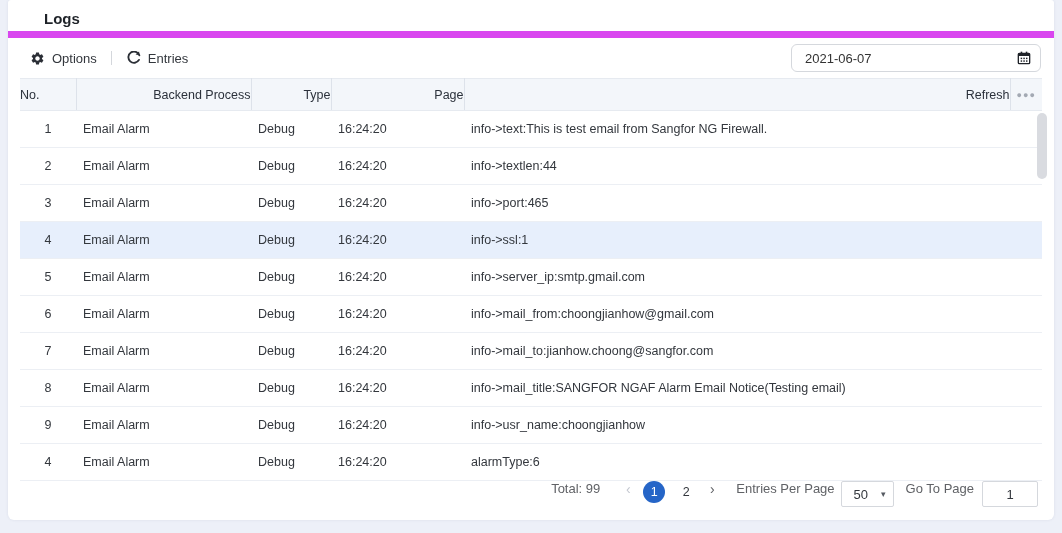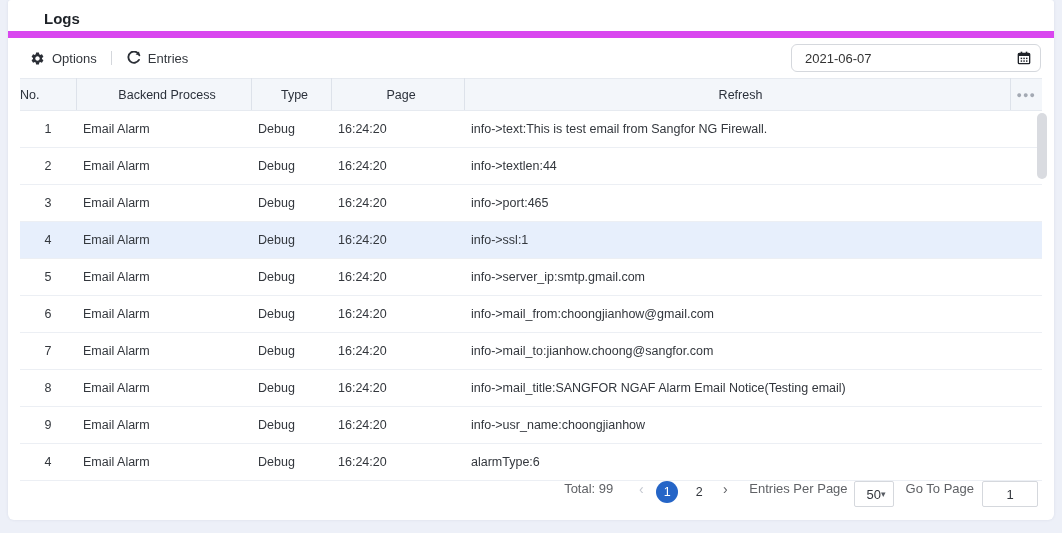--- a/index.html
+++ b/index.html
@@ -50,21 +50,21 @@
     background: transparent;
   }
   .date-box svg { display: block; cursor: pointer; }
   
   .log-table-wrap { margin: 0 12px; position: relative; }
   table { border-collapse: collapse; width: 1022px; table-layout: fixed; }
   thead th {
     background: #f3f6fa;
     height: 32px;
     font-size: 12.5px; font-weight: normal; color: #2b313b;
-    text-align: center; padding: 0 0 0 7px;
+    text-align: right; padding: 0 0 0 7px;
     border-right: 1px solid #dde2ea;
     border-top: 1px solid #e6eaf0;
     border-bottom: 1px solid #e6eaf0;
   }
   thead th.col-no { text-align: left; padding: 0; }
   thead th.col-actions {
     border-right: none; text-align: center; padding: 0;
     color: #a3a9b3; font-size: 9px; letter-spacing: 1px;
   }
   tbody td {
@@ -96,21 +96,21 @@
   .page-arrow.disabled { color: #c3c7cf; cursor: default; }
   .page-arrow.enabled { color: #606266; }
   .page-num {
     min-width: 22px; height: 22px; line-height: 22px;
     text-align: center; margin: 0 5px; border-radius: 50%;
     color: #33373d; cursor: pointer; font-size: 12.5px;
   }
   .page-num.active { background: #2565c7; color: #fff; cursor: default; }
   .epp-label { margin: 0 6px 0 14px; }
   .select-box {
-    width: 40px; height: 26px;
+    width: 53px; height: 26px;
     border: 1px solid #d5d8dd; border-radius: 2px;
     display: inline-flex; align-items: center; justify-content: space-between;
     padding: 0 7px 0 12px; cursor: pointer; background: #fff;
     color: #33373d;
   }
   .select-box .caret { font-size: 9px; color: #555a61; }
   .goto-label { margin: 0 8px 0 12px; }
   .goto-input {
     width: 56px; height: 26px;
     border: 1px solid #d5d8dd; border-radius: 2px;

